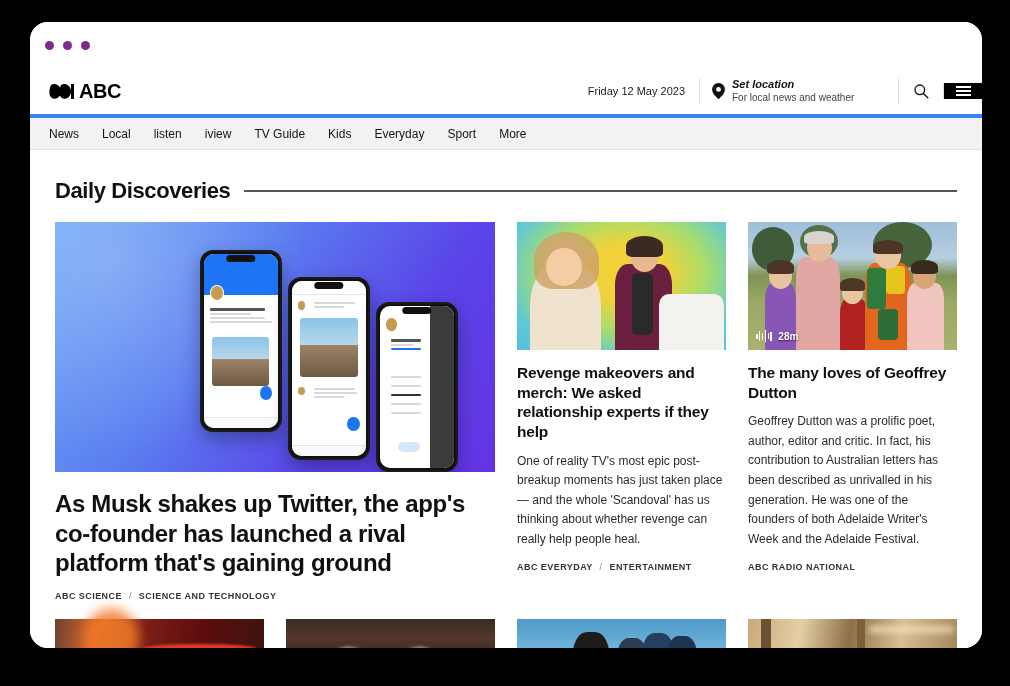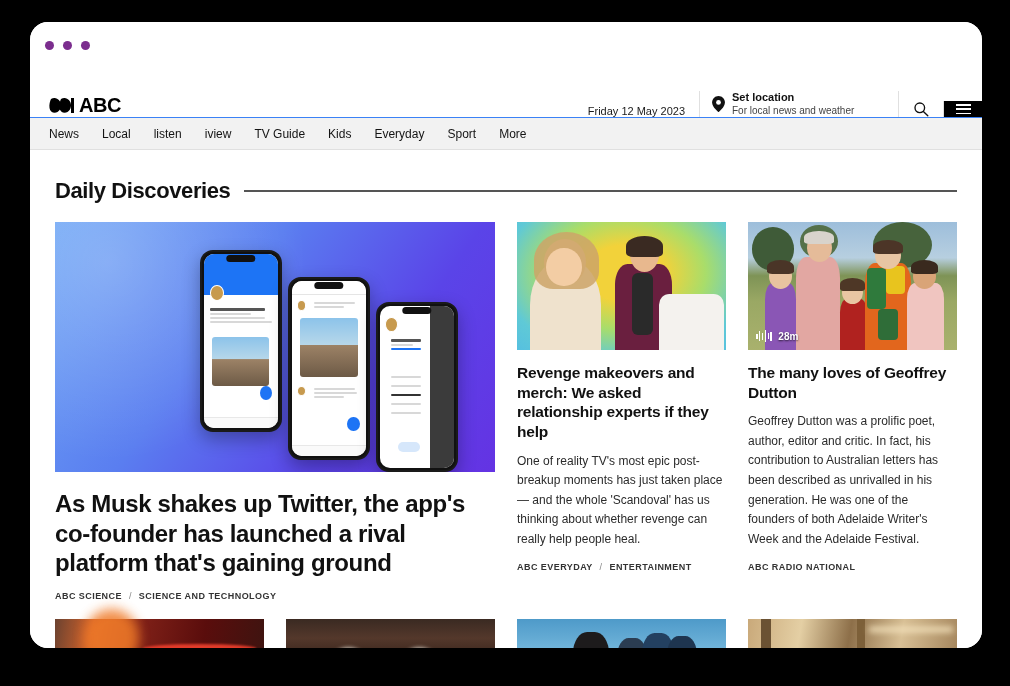--- a/index.html
+++ b/index.html
@@ -44,23 +44,23 @@
     height: 580px;
     background: #ffffff;
     overflow: hidden;
     position: relative;
   }
 
   
   #masthead {
     height: 50px;
     display: flex;
-    align-items: flex-end;
+    align-items: center;
     background: #ffffff;
-    border-bottom: 1px solid #3b82f6;
+    border-bottom: 4px solid #3b82f6;
   }
 
   #abc-logo-wrap {
     display: flex;
     align-items: center;
     padding: 0 16px 0 19px;
     flex: 0 0 auto;
   }
   #abc-wave { display: block; }
   #abc-wordmark {
@@ -90,20 +90,21 @@
     padding: 0 14px 0 12px;
     border-left: 1px solid #e0e0e0;
     border-right: 1px solid #e0e0e0;
     min-width: 200px;
   }
   #location-text .loc-title {
     font-size: 11px;
     font-weight: 700;
     color: #111;
     line-height: 1.25;
+    font-style: italic;
   }
   #location-text .loc-sub {
     font-size: 10px;
     color: #444;
     line-height: 1.25;
   }
 
   #search-cell {
     display: flex;
     align-items: center;

